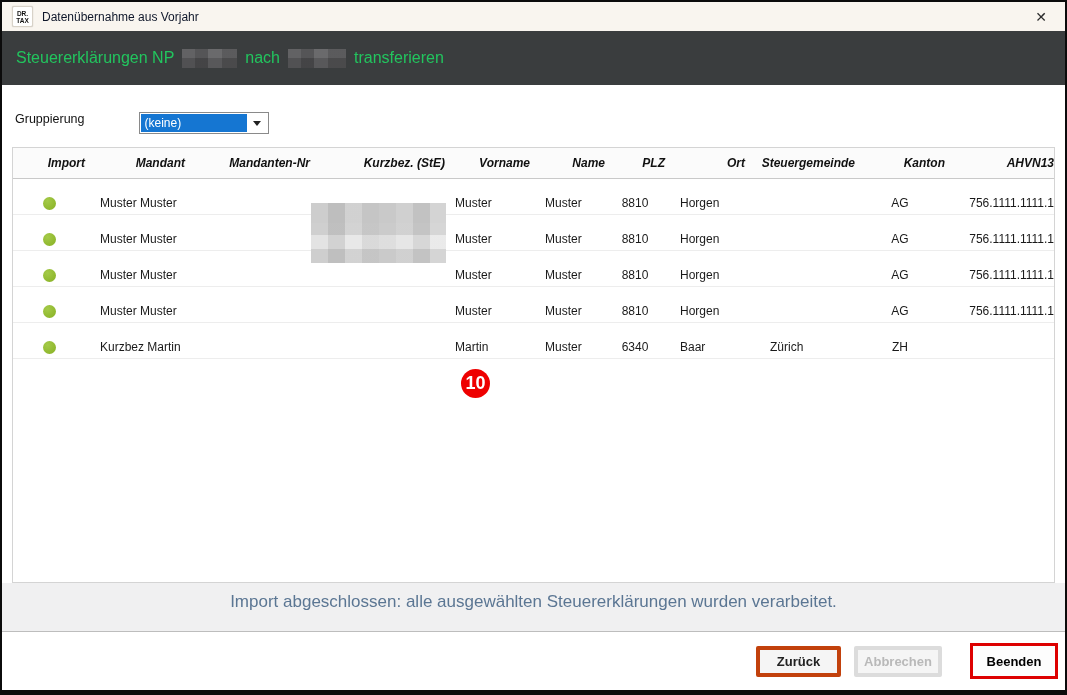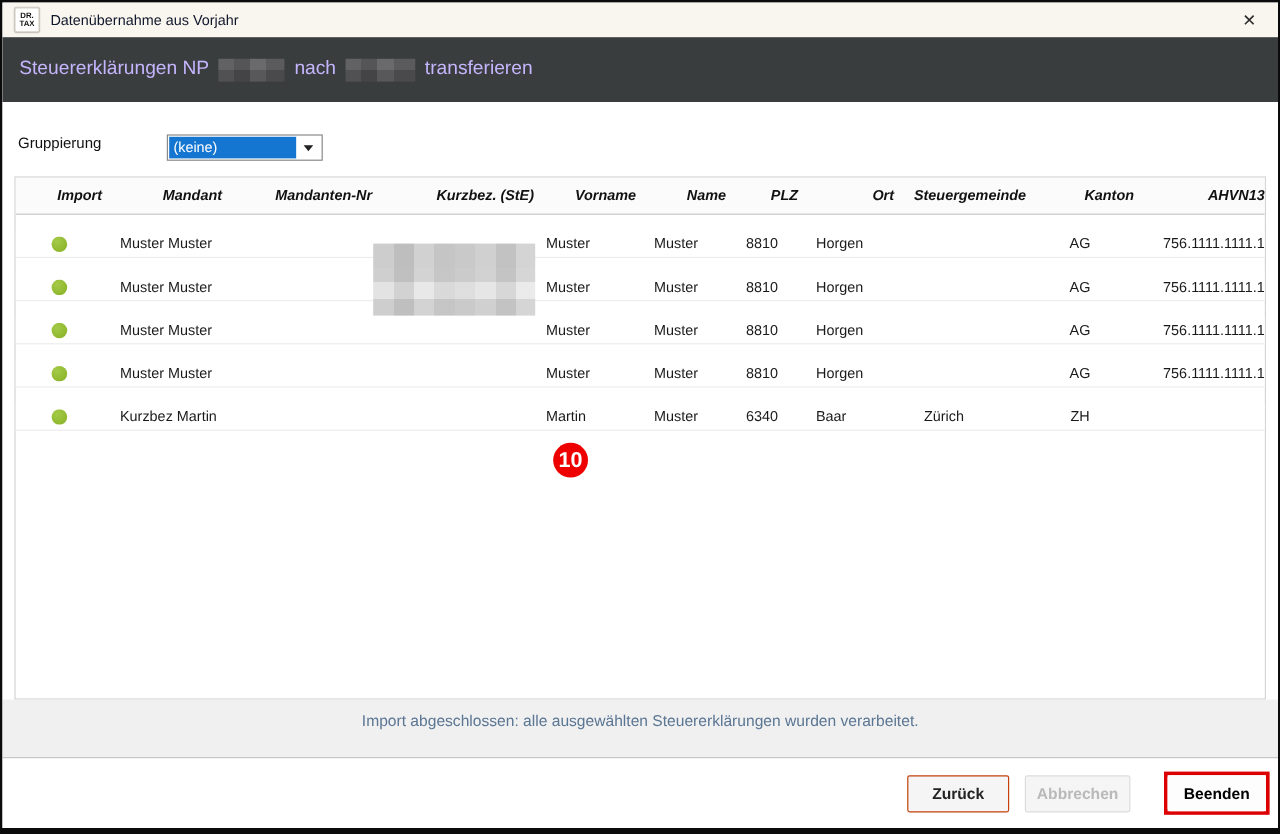--- a/index.html
+++ b/index.html
@@ -12,21 +12,21 @@
   .appicon{width:19px;height:19px;background:#fff;border:1px solid #d8d2c8;border-radius:2px;
            display:flex;flex-direction:column;justify-content:center;align-items:center;
            font-weight:800;font-size:6.5px;line-height:7px;color:#111;box-shadow:0 0 1px rgba(0,0,0,.3);}
   .wintitle{margin-left:9px;font-size:12px;color:#0f172a;}
   .closebtn{position:absolute;right:14px;top:5px;width:20px;height:20px;display:flex;
             align-items:center;justify-content:center;font-size:14px;color:#2b2b2b;cursor:pointer;}
 
   
   .appheader{position:absolute;left:0;top:29px;right:0;height:54px;background:#3a3d3e;
              display:flex;align-items:center;padding-left:14px;box-sizing:border-box;
-             color:#c4b5fd;font-size:16px;}
+             color:#22c55e;font-size:16px;}
   .redact-dark{display:inline-block;vertical-align:middle;height:19px;margin:0 8px;
     background-image:
       linear-gradient(180deg, rgba(255,255,255,.05) 0 9px, rgba(0,0,0,.10) 9px 19px),
       linear-gradient(90deg, #5a5a5c 0 13px, #4c4c4e 13px 26px, #626264 26px 40px, #525254 40px 100%);}
   .rd1{width:55px;} .rd2{width:58px;}
 
   
   .content{position:absolute;left:0;top:83px;right:0;height:498px;background:#fff;}
   .grouping-row{position:absolute;left:13px;top:27px;display:flex;gap:44px;}
   .grouping-label{font-size:12.5px;color:#111;margin-right:10px;}
@@ -62,27 +62,27 @@
       linear-gradient(180deg, #d8d8d8 0 20px, #dadada 20px 32px, #efefef 32px 46px, #d9d9d9 46px 60px);}
 
   
   .step-badge{position:absolute;left:459px;top:284px;width:29px;height:29px;border-radius:50%;
               background:#ee0000;color:#fff;font-weight:bold;font-size:18px;
               display:flex;align-items:center;justify-content:center;}
 
   
   .statusbar{position:absolute;left:0;top:581px;right:0;height:49px;background:#f0f0f1;
              border-bottom:1px solid #bdbdbd;box-sizing:border-box;text-align:center;padding-top:9px;}
-  .status-msg{font-size:13px;color:#5b7693;}
+  .status-msg{font-size:17px;color:#5b7693;}
 
   
   .footer{position:absolute;left:0;top:630px;right:0;height:58px;background:#fff;
           display:flex;align-items:center;justify-content:flex-end;padding-right:7px;box-sizing:border-box;}
   .btn{height:31px;box-sizing:border-box;font-family:inherit;font-size:13px;font-weight:bold;
-       background:#f5f5f5;border:1px solid #c2410c;color:#222;border-radius:2px;cursor:pointer;}
+       background:#f5f5f5;border:4px solid #c2410c;color:#222;border-radius:2px;cursor:pointer;}
   .btn-back{width:85px;margin-right:13px;}
   .btn-cancel{width:88px;color:#b9b9b9;border-color:#dcdcdc;margin-right:28px;cursor:default;}
   .red-frame{border:3px solid #dd0000;padding:0;background:#fff;}
   .btn-finish{width:82px;height:30px;background:#fdfdfd;border:none;color:#000;}
 </style>
 </head>
 <body>
 
 <div class="dialog">
 

